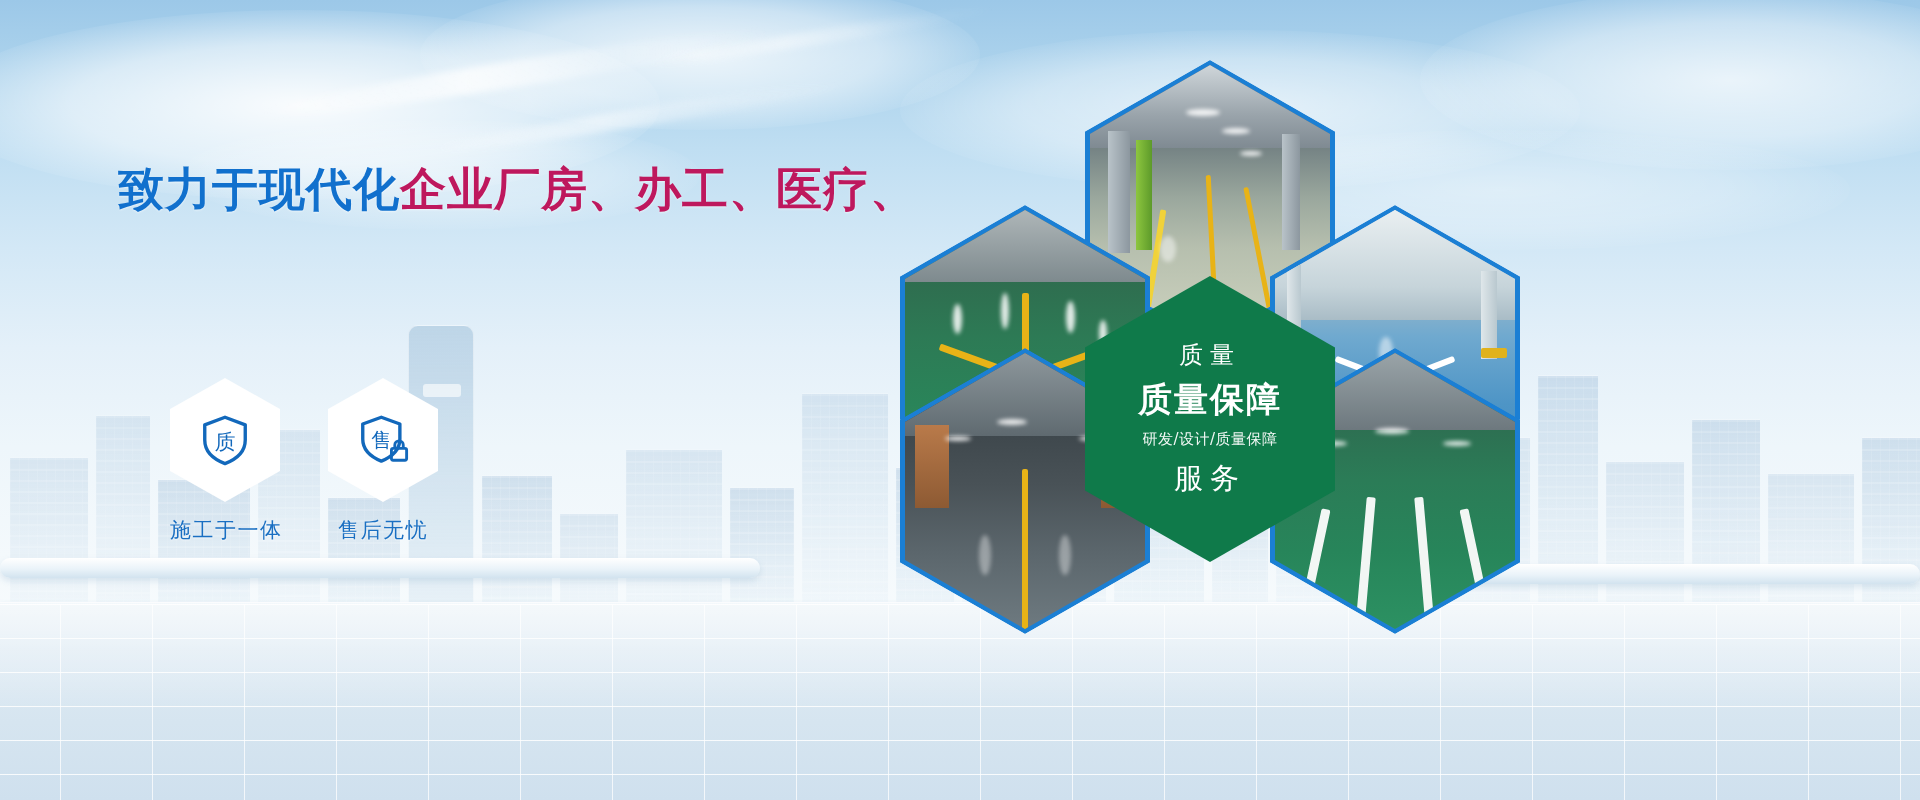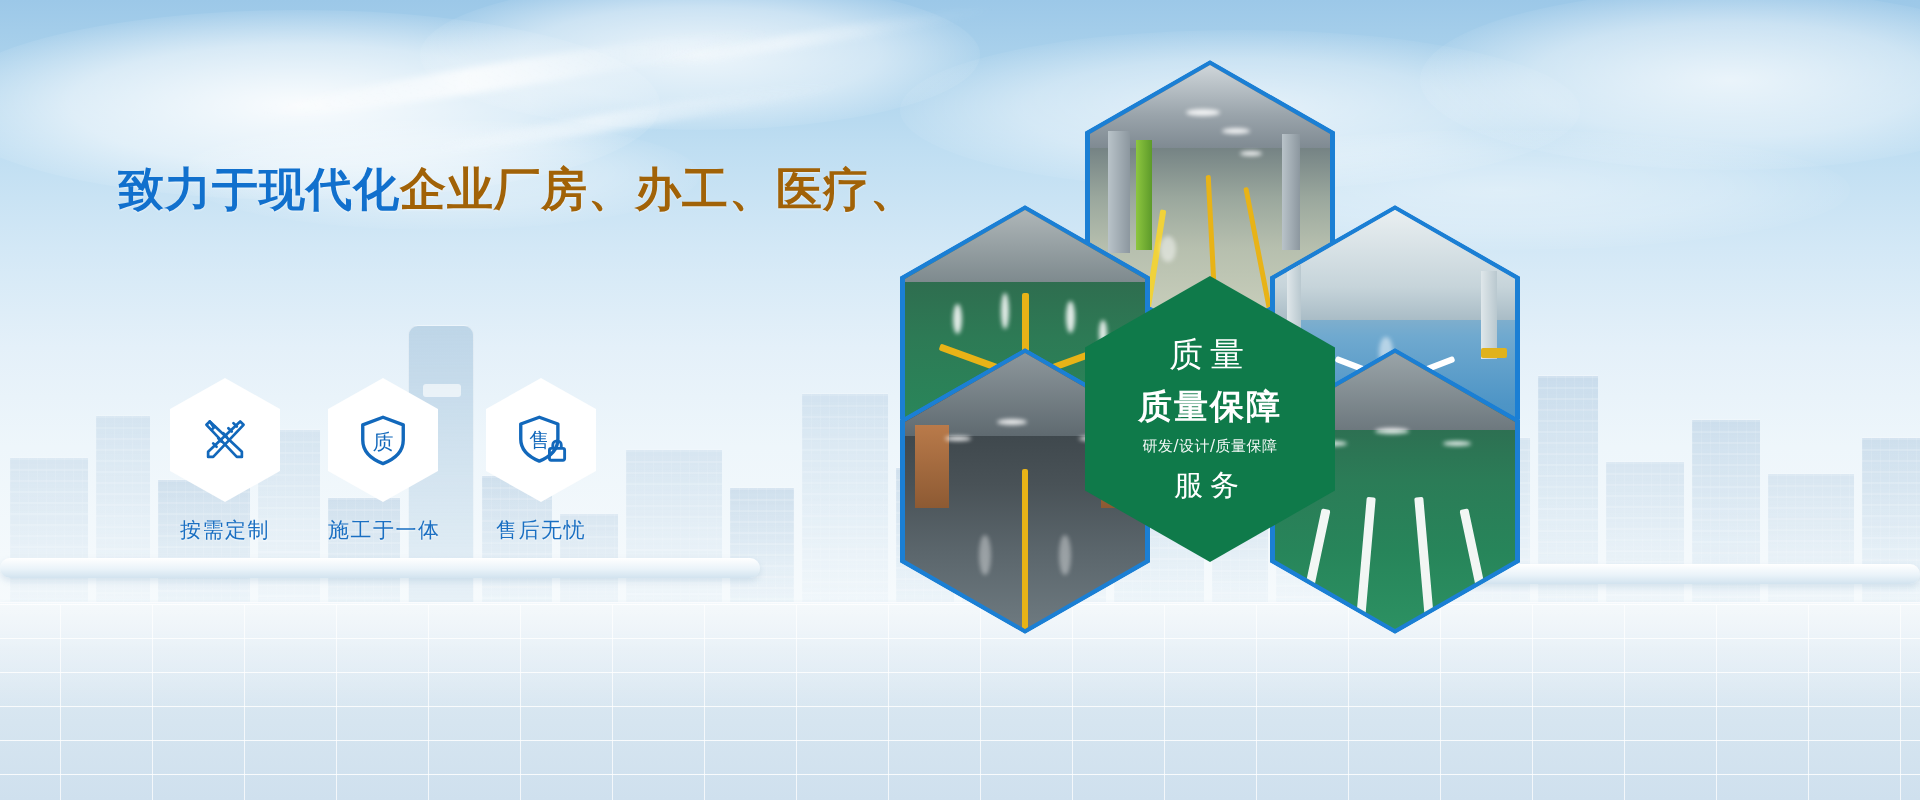--- a/index.html
+++ b/index.html
@@ -118,21 +118,21 @@
 
   .headline {
     font-size:46px;
     font-weight:bold;
     line-height:1.30;
     letter-spacing:1px;
     white-space:nowrap;
     text-shadow:0 1px 2px rgba(255,255,255,.55);
   }
   .headline .b { color:#1170cd; }
-  .headline .g { color:#a16207;text-align:center; }
+  .headline .g { color:#be185d;text-align:center; }
   .headline .line2 { display:block; }
 
   .subbar {
     display:inline-block;
     margin-top:18px;
     background:#1274cf;
     color:#ffffff;
     font-size:25px;
     font-weight:500;
     letter-spacing:1.2px;
@@ -216,21 +216,21 @@
   
   .loghex {
     position:absolute; left:185px; top:216px;
     width:250px; height:286px;
     background:#0f7a4a;
     clip-path:polygon(50% 0%, 100% 25%, 100% 75%, 50% 100%, 0% 75%, 0% 25%);
     display:flex; flex-direction:column; align-items:center; justify-content:center;
     color:#ffffff; text-align:center;
     z-index:5;
   }
-  .loghex .l-top   { font-size:34px; letter-spacing:7px; margin-bottom:6px; }
+  .loghex .l-top   { font-size:24px; letter-spacing:7px; margin-bottom:6px; }
   .loghex .l-name  { font-size:34px; font-weight:bold; letter-spacing:2px; margin-bottom:7px; }
   .loghex .l-sub   { font-size:15px; letter-spacing:.5px; margin-bottom:10px; opacity:.95; }
   .loghex .l-bot   { font-size:29px; letter-spacing:7px; }
 </style>
 </head>
 <body>
 
 <div class="stage">
 
   <div class="sky">
@@ -284,33 +284,20 @@
   </div>
 
   <div class="copy">
     <div class="headline">
       <span class="b">致力于现代化</span><span class="g">企业厂房、办工、医疗、</span>
     </div>
   </div>
 
   <div class="features">
 
-    <div class="feat">
-      <div class="hex">
-        <svg viewBox="0 0 64 64">
-          <g fill="none" stroke="#1268bb" stroke-width="3.2" stroke-linecap="round" stroke-linejoin="round">
-            <path d="M14 10 L10 14 L46 52 L52 52 L52 46 Z"></path>
-            <path d="M14 10 L18 16 M20 16 L16 20"></path>
-            <path d="M50 10 L54 14 L18 52 L12 52 L12 46 Z"></path>
-            <path d="M46 16 L42 12 M40 22 L36 18 M34 28 L30 24 M28 34 L24 30 M22 40 L18 36"></path>
-          </g>
-        </svg>
-      </div>
-      <div class="feat-label">按需定制</div>
-    </div>
 
 
     <div class="feat">
       <div class="hex">
         <svg viewBox="0 0 64 64">
           <path d="M32 5 L56 14 V32 C56 46 45 55 32 60 C19 55 8 46 8 32 V14 Z" fill="none" stroke="#1268bb" stroke-width="4" stroke-linejoin="round"></path>
           <text x="32" y="43" text-anchor="middle" font-size="25" font-family="'DejaVu Sans','Liberation Sans',sans-serif" fill="#1268bb">质</text>
         </svg>
       </div>
       <div class="feat-label">施工于一体</div>

